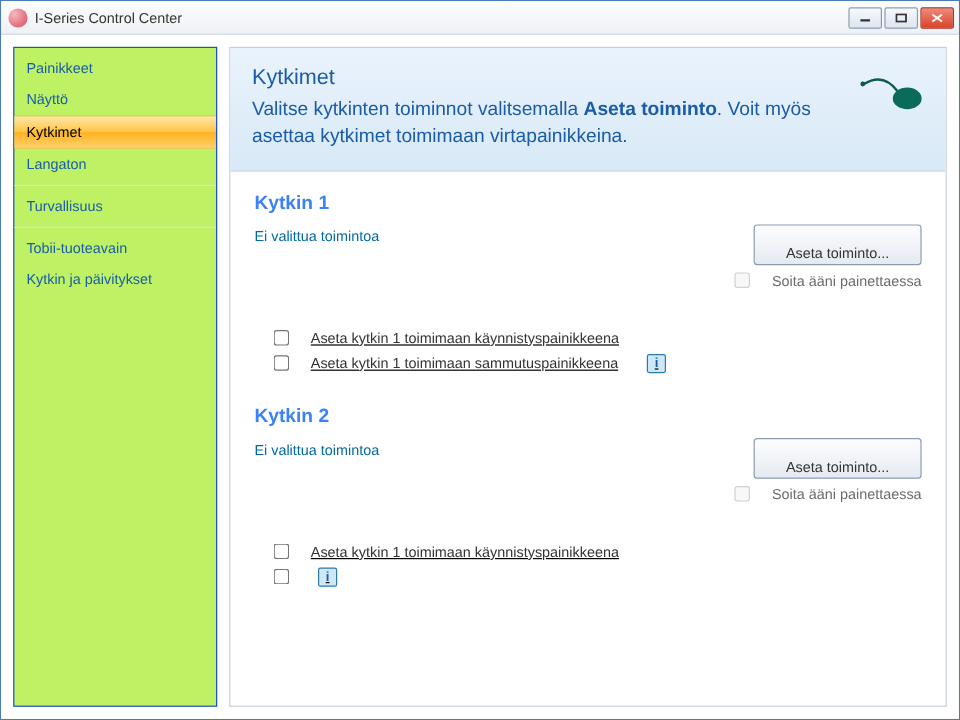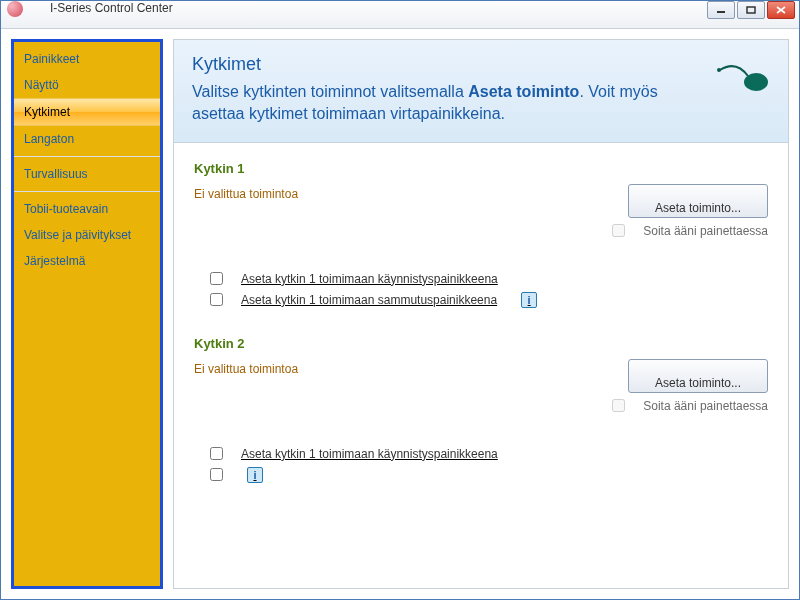--- a/index.html
+++ b/index.html
@@ -1,46 +1,46 @@
 <!DOCTYPE html>
 <html><head>
 <meta charset="utf-8">
 <style>
 * { box-sizing: border-box; margin: 0; padding: 0; }
 body { font-family: "Segoe UI", Tahoma, sans-serif; font-size: 12px; background: #fff; }
 
 .window { width: 800px; height: 600px; border: 1px solid #4a7bb5; background: #fff; display: flex; flex-direction: column; }
 
-.titlebar { height: 28px; background: linear-gradient(#fdfdfe, #eef1f5); border-bottom: 1px solid #c8d0da; display: flex; align-items: flex-start; padding: 0 4px 0 6px; gap: 21px; }
+.titlebar { height: 28px; background: linear-gradient(#fdfdfe, #eef1f5); border-bottom: 1px solid #c8d0da; display: flex; align-items: center; padding: 0 4px 0 6px; }
 .titlebar-icon { width: 16px; height: 16px; border-radius: 50%; background: radial-gradient(circle at 30% 30%, #f7b8c0, #d54a5c); margin-right: 6px; }
 .titlebar-title { flex: 1; color: #333; font-size: 12px; }
 .win-btns { display: flex; gap: 2px; }
 .win-btn { width: 28px; height: 18px; border: 1px solid #8a9bb3; border-radius: 2px; background: linear-gradient(#f7f9fc, #dde5ef); display: flex; align-items: center; justify-content: center; font-size: 10px; color: #333; }
 .win-btn.close { background: linear-gradient(#f08a7a, #d9432a); border-color: #a83224; color: #fff; font-weight: bold; }
 
 .body { flex: 1; display: flex; padding: 10px; gap: 10px; background: #fff; }
 
-.sidebar { width: 152px; border: 3px solid #1d4ed8; background: #eab308; }
+.sidebar { width: 170px; border: 1px solid #1d4ed8; background: #bef264; }
 .sidebar-group { border-bottom: 1px solid #d8dee6; padding: 4px 0; }
 .sidebar-group:last-child { border-bottom: none; }
 .sidebar-item { padding: 6px 10px; color: #1a5ca8; cursor: pointer; }
 .sidebar-item.selected { background: linear-gradient(#ffe7a8, #ffc64a 48%, #ffb220 52%, #ffd16a); color: #000; border-top: 1px solid #f1c45a; border-bottom: 1px solid #f1c45a; }
 
 .main { flex: 1; border: 1px solid #c8d0da; background: #fff; display: flex; flex-direction: column; }
 .header { background: linear-gradient(#eaf3fc, #d8e9f7); padding: 14px 18px 16px 18px; border-bottom: 1px solid #c8d0da; position: relative; }
 .header h1 { color: #1a5ca8; font-size: 18px; font-weight: normal; margin-bottom: 6px; }
 .header p { color: #1a5ca8; font-size: 16px; line-height: 1.4; max-width: 480px; }
 .header .bold { font-weight: bold; }
 .header-icon { position: absolute; right: 18px; top: 18px; }
 
 .content { padding: 18px 20px; overflow: auto; flex: 1; }
 .section { margin-bottom: 28px; }
-.section h2 { font-size: 13px; font-weight: bold; color: #4d7c0f; margin-bottom: 8px; }
+.section h2 { font-size: 16px; font-weight: bold; color: #3b82f6; margin-bottom: 8px; }
 .row { display: flex; align-items: flex-start; justify-content: space-between; margin-bottom: 4px; }
-.status { color: #a16207; font-size: 12px; padding-top: 3px; }
+.status { color: #0369a1; font-size: 12px; padding-top: 3px; }
 .right-col { text-align: right; }
 .btn { min-width: 140px; height: 24px; border: 1px solid #8a9bb3; border-radius: 3px; background: linear-gradient(#fdfdfe, #e5eaf1); padding: 16px 14px; font-size: 12px; color: #333; cursor: pointer; }
 .check-line { display: flex; align-items: center; gap: 18px; margin: 4px 0 0 0; color: #6b6b6b; font-size: 12px; }
 .check-line input[type=checkbox] { width: 13px; height: 13px; }
 .sub-checks { margin-top: 34px; padding-left: 16px; text-decoration: underline; }
 .sub-checks .check-line { color: #333; margin: 6px 0; }
 .info-icon { width: 16px; height: 16px; border: 1px solid #2a7ab0; border-radius: 2px; background: #cfe8f7; color: #1a5ca8; font-weight: bold; font-size: 11px; display: inline-flex; align-items: center; justify-content: center; margin-left: 6px; }
 </style>
 </head>
 <body>
@@ -77,22 +77,21 @@
         <div class="sidebar-item">Painikkeet</div>
         <div class="sidebar-item">Näyttö</div>
         <div class="sidebar-item selected">Kytkimet</div>
         <div class="sidebar-item">Langaton</div>
       </div>
       <div class="sidebar-group">
         <div class="sidebar-item">Turvallisuus</div>
       </div>
       <div class="sidebar-group">
         <div class="sidebar-item">Tobii-tuoteavain</div>
-        <div class="sidebar-item">Valitse ja päivitykset</div>
-        <div class="sidebar-item">Järjestelmä</div>
+        <div class="sidebar-item">Kytkin ja päivitykset</div>
       </div>
     </div>
 
     <div class="main">
       <div class="header">
         <h1>Kytkimet</h1>
         <p>
           <span>Valitse kytkinten toiminnot valitsemalla </span><span class="bold">Aseta toiminto</span><span>. Voit myös asettaa kytkimet toimimaan virtapainikkeina.</span>
         </p>
         <svg class="header-icon" width="56" height="40">

